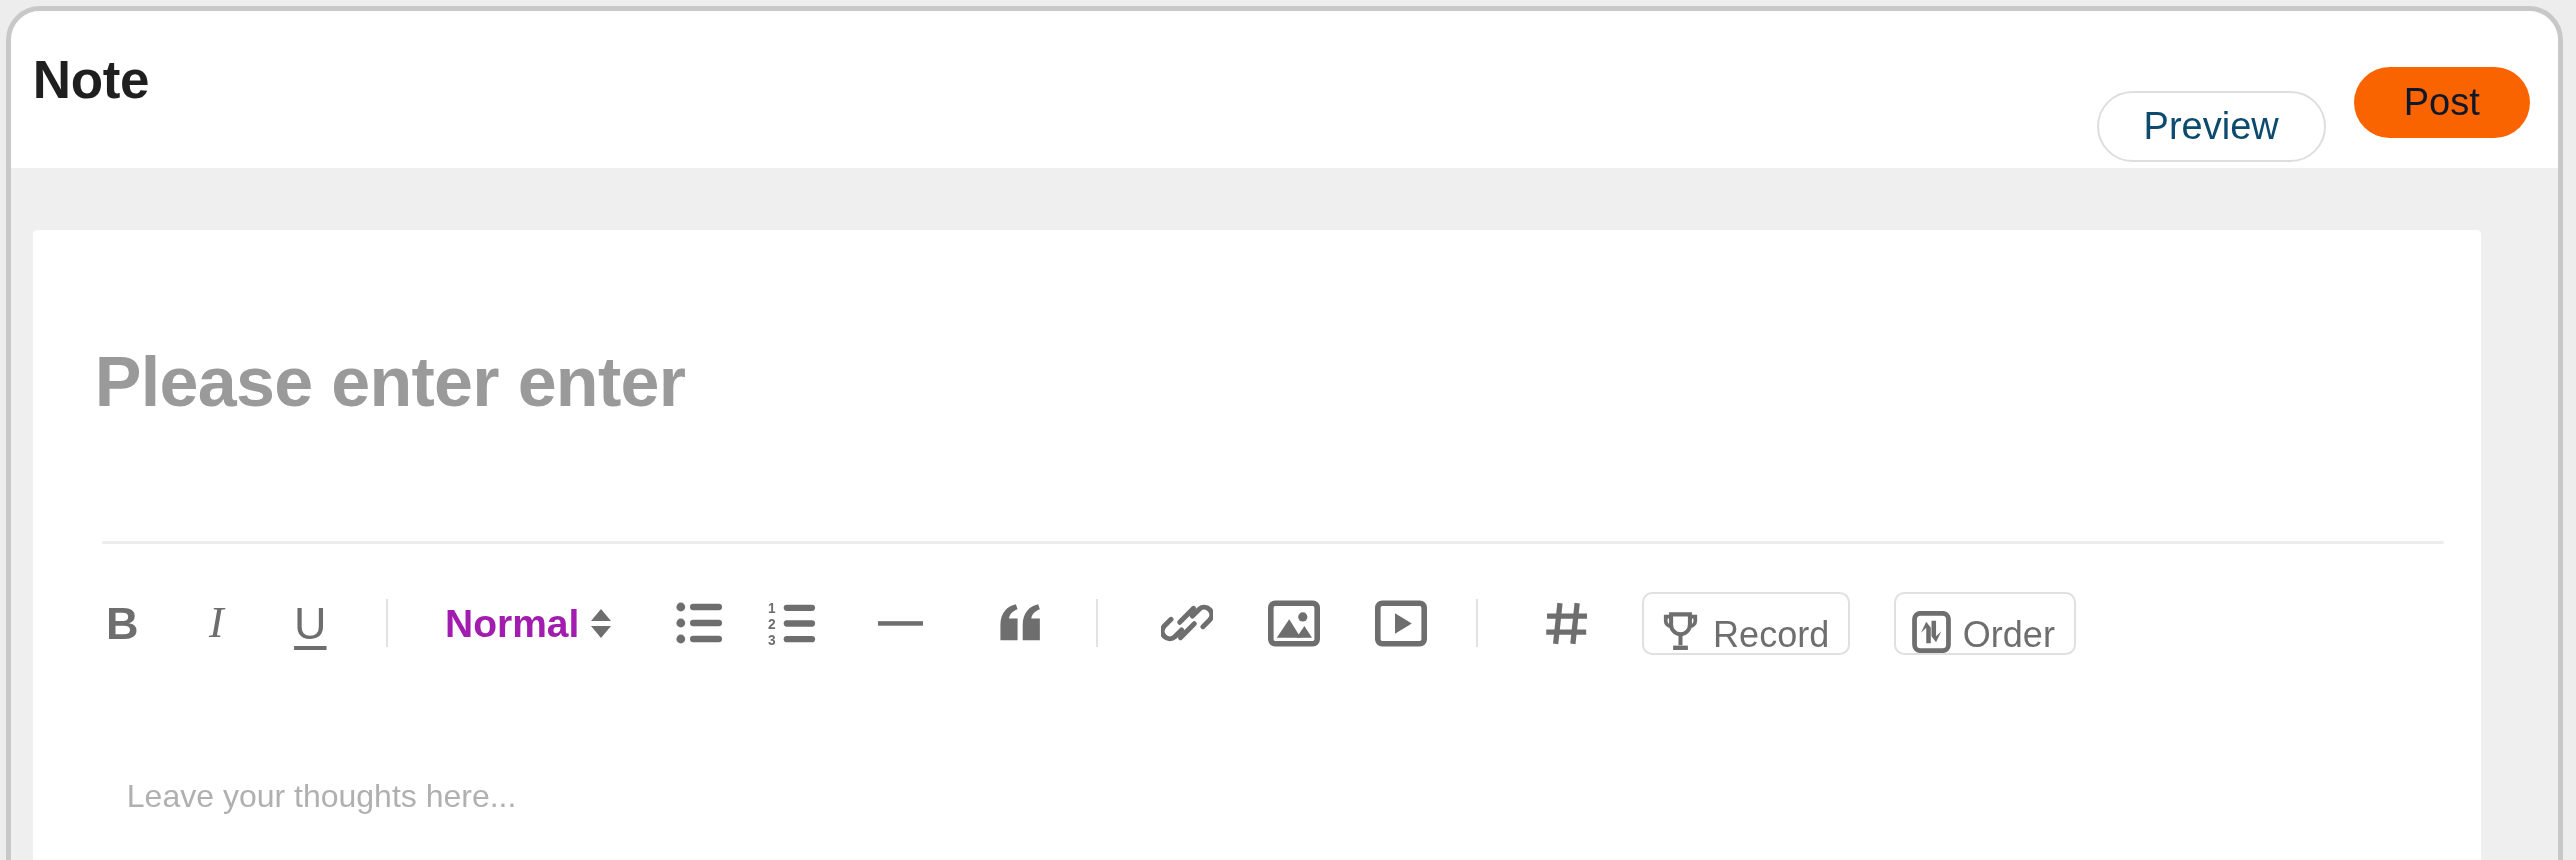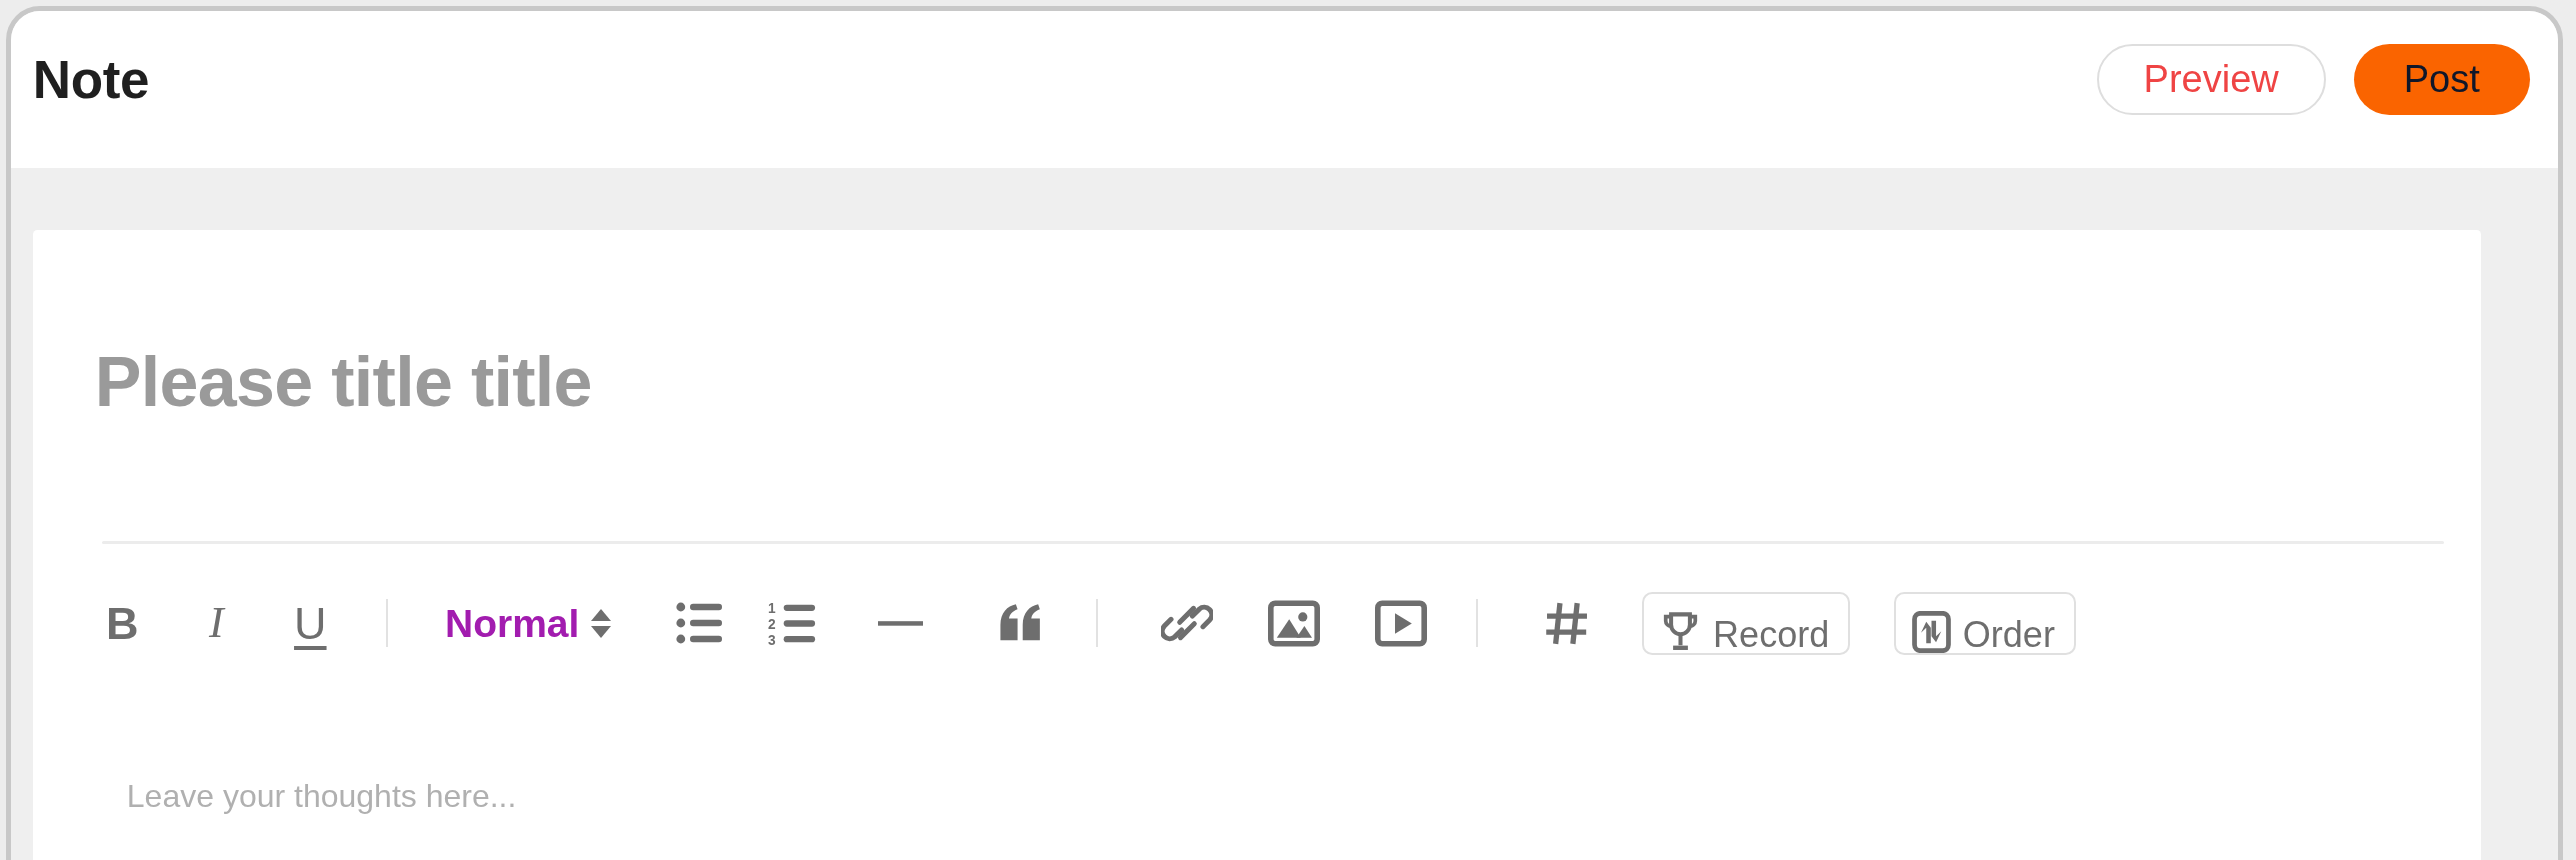--- a/index.html
+++ b/index.html
@@ -72,28 +72,29 @@
     display: flex;
     align-items: center;
     gap: 28px;
   }
   .btn-preview {
     height: 71px;
     padding: 0 45px;
     border: 2.2px solid #dedede;
     border-radius: 38px;
     background: #ffffff;
-    color: #ef4444;
+    color: #0c4a6e;
     font-size: 38px;
     font-family: "Liberation Sans", sans-serif;
     display: flex;
     align-items: center;
     justify-content: center;
     cursor: pointer;
     box-sizing: border-box;
+    margin-top: 47px;
   }
   .btn-post {
     height: 71px;
     padding: 0 50px;
     border: none;
     border-radius: 38px;
     background: #fa6400;
     color: #0f172a;
     font-size: 38px;
     font-family: "Liberation Sans", sans-serif;
@@ -281,21 +282,21 @@
       <div class="header-actions">
         <button class="btn-preview">Preview</button>
         <button class="btn-post">Post</button>
       </div>
     </div>
 
     <div class="grey-band"></div>
 
     <div class="editor-card">
 
-      <div class="title-input">Please title title</div>
+      <div class="title-input">Please enter enter</div>
 
       <div class="title-divider"></div>
 
       <div class="toolbar">
 
         <div class="tb-item tb-btn">
           <span class="tb-letter bold">B</span>
         </div>
         <div class="tb-gap-sm"></div>
 

